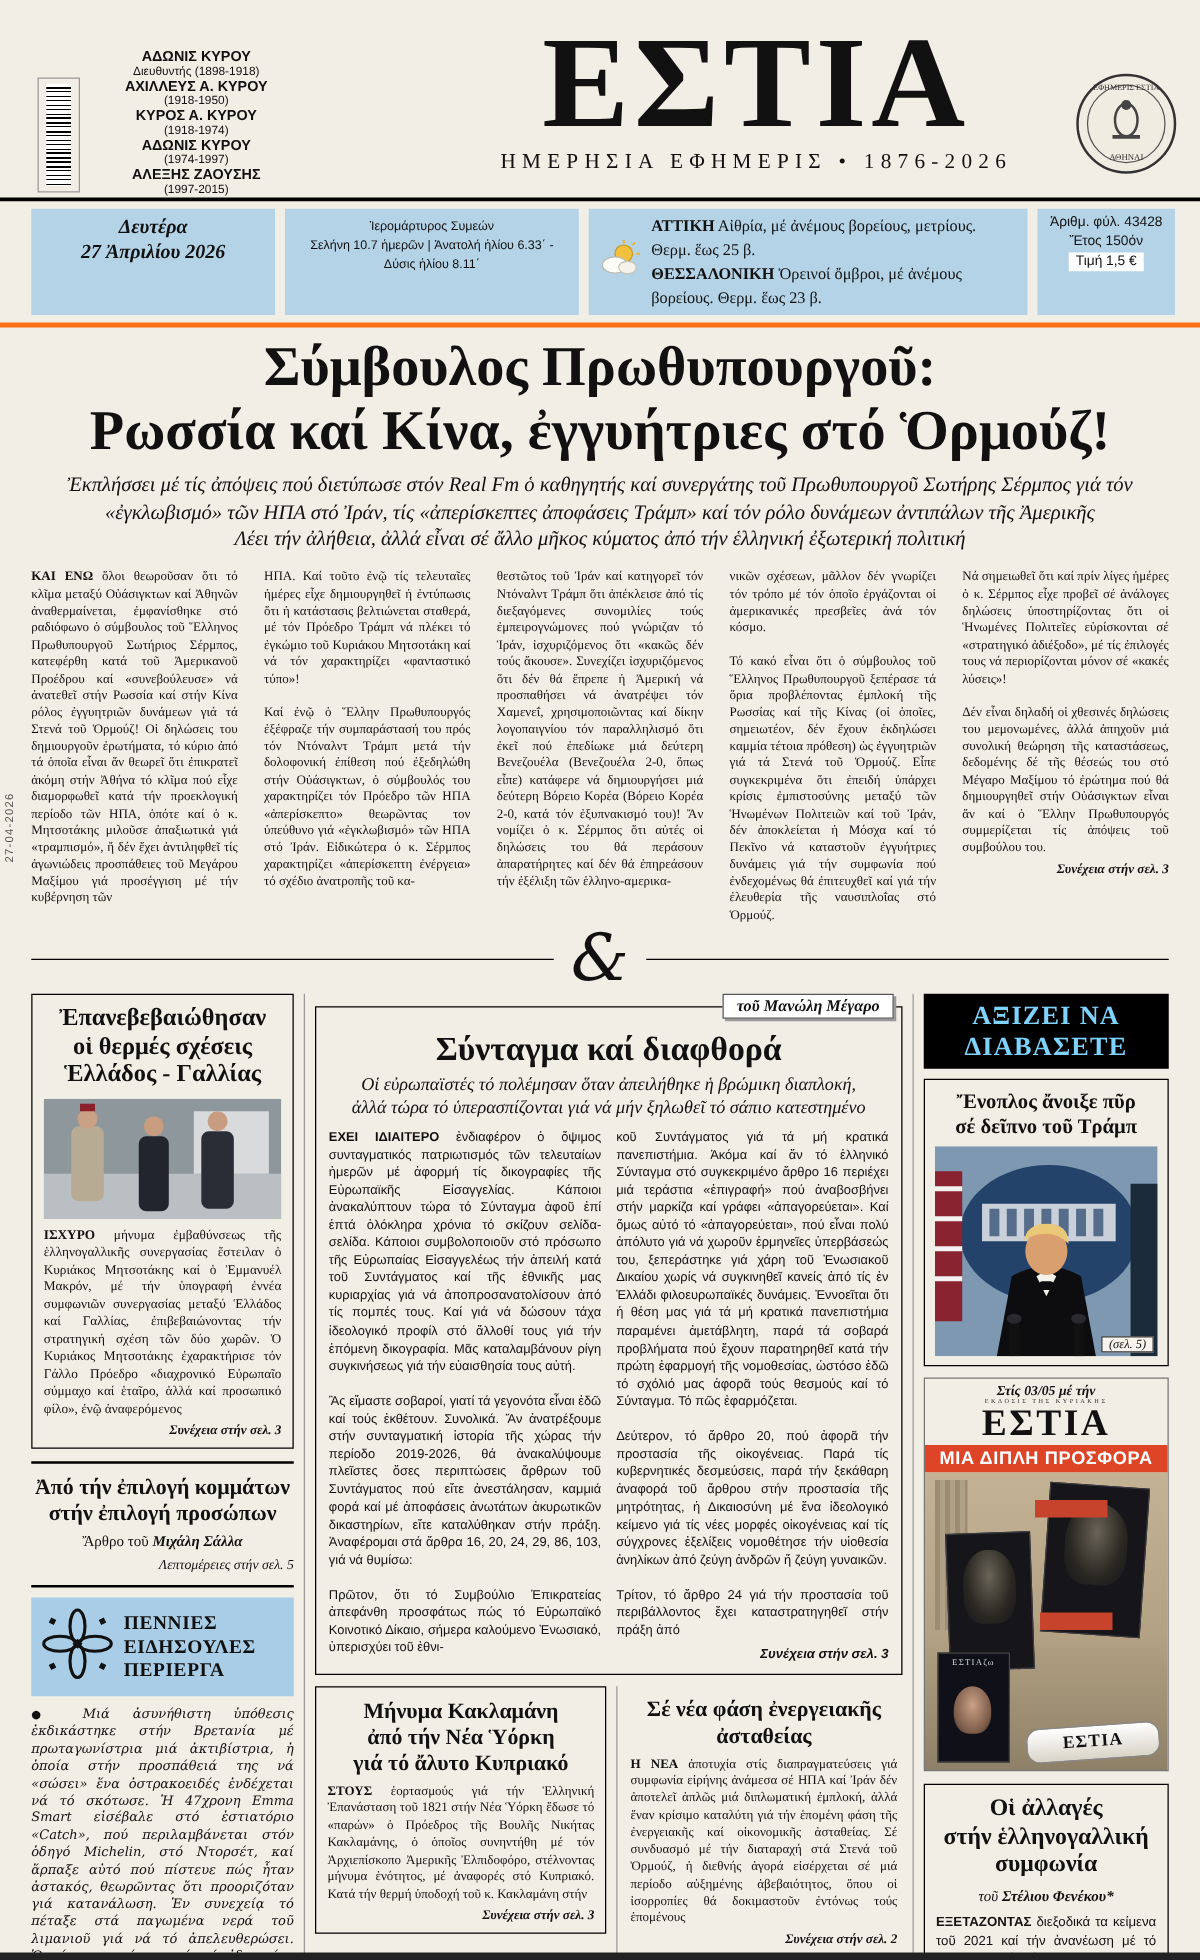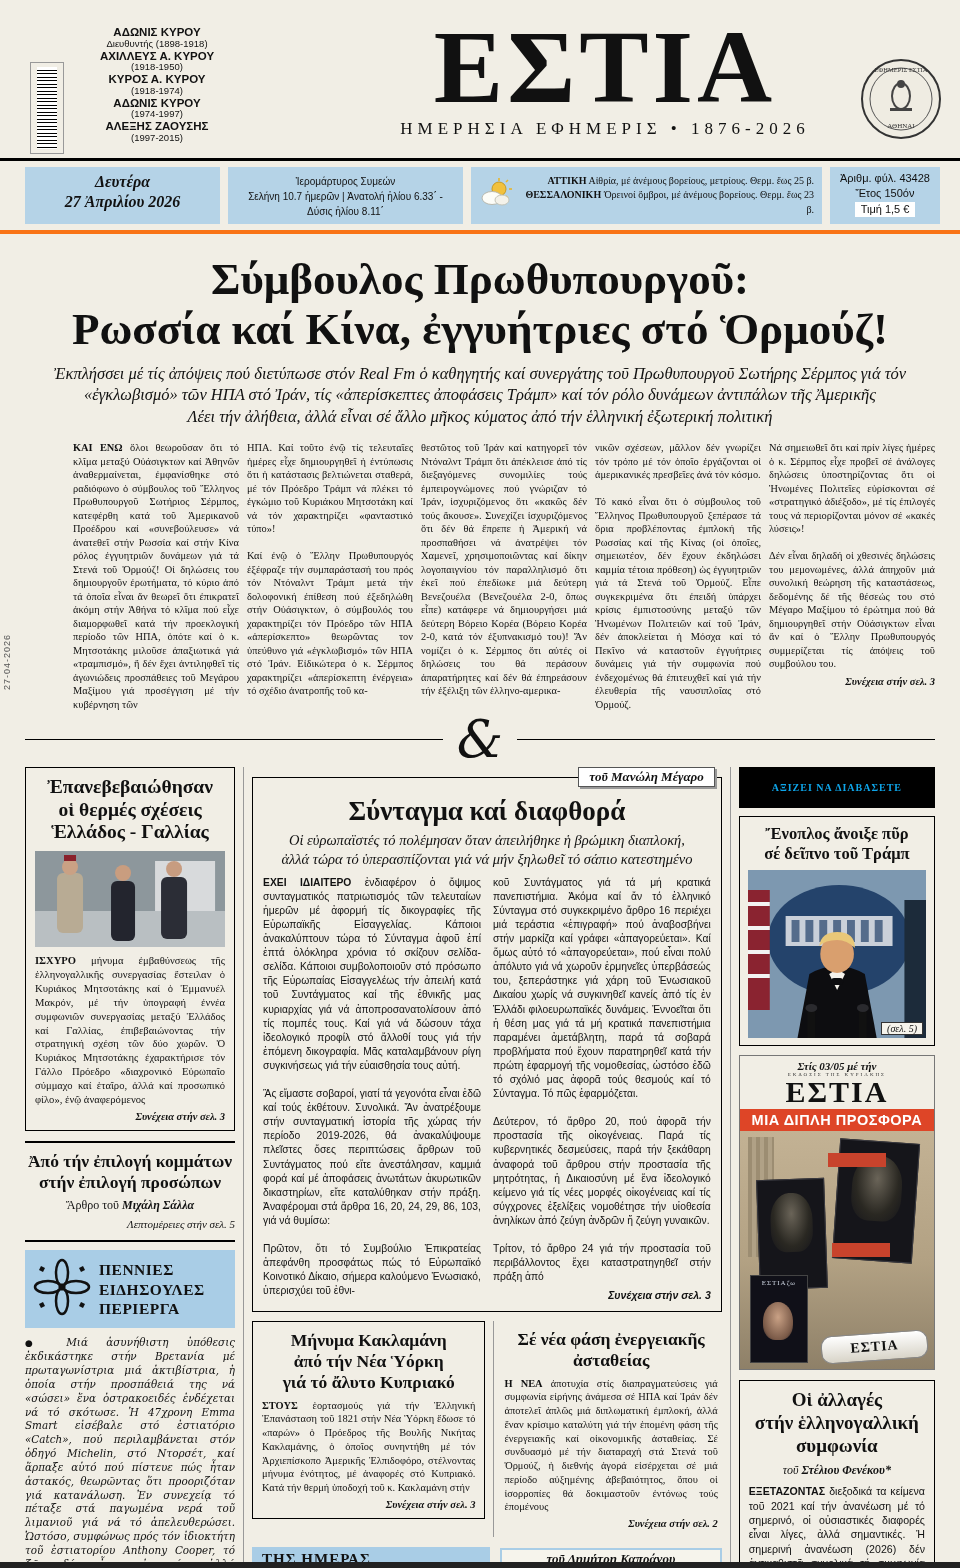--- a/index.html
+++ b/index.html
@@ -9,44 +9,44 @@
   .b{font-weight:bold;}
   .i{font-style:italic;}
   .just{text-align:justify;}
   .cont{font-weight:bold;font-style:italic;text-align:right;font-size:10.5px;margin-top:4px;}
 
   
   .masthead{position:relative;height:158px;border-bottom:3px solid #000;}
   .sidedate{position:absolute;left:2px;top:690px;transform:rotate(-90deg);transform-origin:left top;font-size:9px;letter-spacing:1px;color:#555;font-family:"Liberation Sans",sans-serif;}
   .barcode{position:absolute;left:30px;top:62px;width:34px;height:92px;background:#fff;border:1px solid #999;
            background-image:repeating-linear-gradient(180deg,#000 0 1px,#fff 1px 3px,#000 3px 4px,#fff 4px 7px);background-clip:content-box;padding:4px 6px;box-sizing:border-box;}
-  .directors{position:absolute;left:72px;top:26px;width:170px;text-align:center;line-height:1.12;}
+  .directors{position:absolute;left:72px;top:40px;width:170px;text-align:center;line-height:1.12;}
   .directors .dn{font-weight:bold;font-size:11.5px;font-family:"Liberation Sans",sans-serif;}
   .directors .dr{font-size:9.5px;font-family:"Liberation Sans",sans-serif;}
   .anniv{position:absolute;left:235px;top:28px;width:210px;height:130px;}
   .anniv .num{font-size:118px;font-weight:bold;line-height:1;background:linear-gradient(160deg,#c7ad77 10%,#8f7440 55%,#6c5426 90%);-webkit-background-clip:text;background-clip:text;color:transparent;font-family:"Liberation Serif",serif;}
   .anniv .word{position:absolute;left:38px;top:62px;font-size:40px;font-style:italic;background:linear-gradient(160deg,#bba268,#74592a);-webkit-background-clip:text;background-clip:text;color:transparent;font-family:"DejaVu Serif",serif;}
   .logo{position:absolute;left:370px;top:18px;width:470px;text-align:center;}
   .logo .big{font-size:104px;font-weight:bold;letter-spacing:4px;line-height:0.95;font-family:"Liberation Serif",serif;}
   .logo .tag{font-size:17px;letter-spacing:5px;margin-top:2px;}
   .emblem{position:absolute;right:18px;top:58px;width:82px;height:82px;}
 
   
   .infobar{display:flex;gap:8px;padding:6px 20px 6px 25px;align-items:stretch;border-bottom:4px solid #f97316;}
   .ib{background:#b5d3e7;padding:5px 8px;box-sizing:border-box;}
   .ib-date{width:195px;text-align:center;font-weight:bold;font-style:italic;font-size:16px;line-height:1.25;}
   .ib-astro{flex:0 0 235px;text-align:center;font-size:10px;font-family:"Liberation Sans",sans-serif;line-height:1.5;padding-top:7px;}
-  .ib-weather{flex:1;display:flex;align-items:center;gap:8px;font-size:10px;line-height:1.45;text-align:right;}
+  .ib-weather{flex:1;display:flex;align-items:center;gap:8px;font-size:13px;line-height:1.45;}
   .ib-issue{width:110px;text-align:center;font-size:11px;font-family:"Liberation Sans",sans-serif;line-height:1.35;padding-top:4px;}
   .price-tag{background:#fff;display:inline-block;padding:0 6px;margin-top:1px;}
 
   
-  .lead-headline{text-align:center;font-weight:bold;font-size:45px;line-height:1.12;margin:20px 10px 2px;}
+  .lead-headline{text-align:center;font-weight:bold;font-size:45px;line-height:1.12;margin:6px 10px 2px;}
   .lead-deck{text-align:center;font-style:italic;font-size:16.5px;line-height:1.3;margin:8px 18px 10px;}
-  .lead-cols{display:flex;gap:8px;padding:4px 25px 0;margin-left:48px;}
+  .lead-cols{display:flex;gap:21px;padding:4px 25px 0;}
   .lead-col{flex:1;font-size:10.4px;line-height:1.3;}
   .amp-row{display:flex;align-items:center;gap:14px;padding:2px 25px;height:52px;}
   .amp-row .rule{flex:1;border-top:1.5px solid #000;}
   .amp{font-size:52px;font-style:italic;font-family:"DejaVu Serif",serif;line-height:1;}
 
   
   .main{display:flex;gap:8px;padding:0 25px;align-items:flex-start;}
   .gcol{box-sizing:border-box;}
   .g-left{width:212px;}
   .g-center{width:492px;border-left:1px solid #999;border-right:1px solid #999;padding:0 8px;}
@@ -81,21 +81,21 @@
   .kakl .body,.energy .body{font-size:10.4px;line-height:1.32;}
   .energy{flex:1;padding:8px 4px 8px 10px;border-left:1px solid #999;}
 
   .imeras{margin-top:10px;}
   .imeras-head{display:flex;gap:10px;align-items:center;}
   .imeras-bar{background:#a9cde6;padding:3px 10px;flex:1;}
   .imeras-bar .lbl{font-weight:bold;font-size:15px;letter-spacing:1px;}
   .imeras-by{background:#a9cde6;flex:1;padding:2px;}
   .imeras-by .inner{background:#f6f4ec;text-align:center;font-size:13px;font-style:italic;font-weight:bold;padding:1px 4px;}
 
-  .rr-bar{background:#000;color:#0ea5e9;text-align:center;font-weight:bold;font-size:10px;letter-spacing:1px;padding:15px 0;}
+  .rr-bar{background:#000;color:#7dd3fc;text-align:center;font-weight:bold;font-size:21px;letter-spacing:1px;padding:5px 0;}
   .trumpbox{margin-top:8px;padding:7px 8px;}
   .trumpbox .t{font-size:16.5px;font-weight:bold;text-align:center;line-height:1.2;margin-bottom:6px;}
   .photo-trump{position:relative;width:100%;height:168px;}
   .photo-cap{position:absolute;right:3px;bottom:3px;background:#f6f4ec;border:1px solid #333;font-style:italic;font-size:10px;padding:0 5px;}
 
   .promo{margin-top:9px;border:1px solid #777;}
   .promo .pdate{text-align:center;font-weight:bold;font-style:italic;font-size:11px;padding-top:4px;}
   .promo .plogo{text-align:center;font-weight:bold;font-size:30px;letter-spacing:2px;line-height:1;}
   .promo .psub{text-align:center;font-size:5px;letter-spacing:2px;color:#333;}
   .promo .banner{background:#de4527;color:#ffffff;font-family:"Liberation Sans",sans-serif;font-weight:bold;text-align:center;font-size:14.5px;padding:3px 0;letter-spacing:0.5px;margin-top:2px;}

